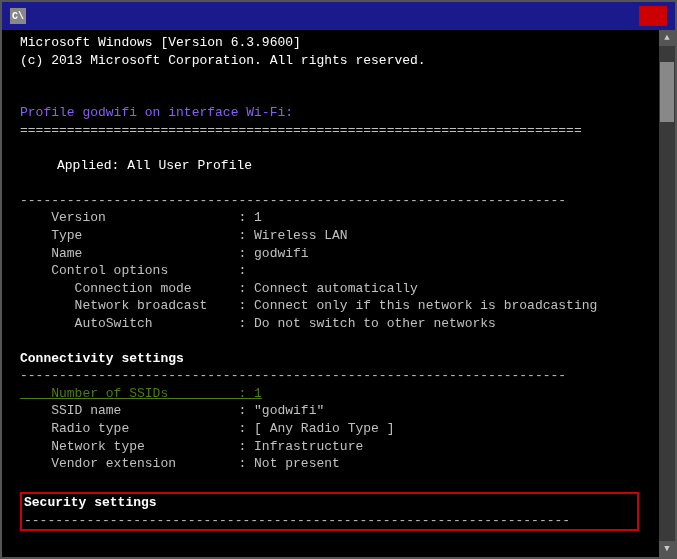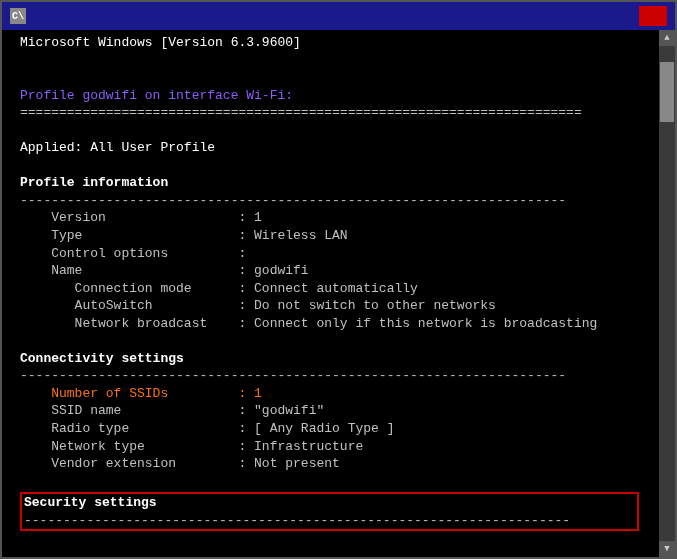--- a/index.html
+++ b/index.html
@@ -139,40 +139,40 @@
     <div class="titlebar-controls">
       <button class="titlebar-btn"></button>
       <button class="titlebar-btn"></button>
       <button class="titlebar-btn close"></button>
     </div>
   </div>
 
   <div class="terminal-body">
     <div class="content" id="terminal-content">
     <span class="line" style="color: rgb(255, 255, 255);">Microsoft Windows [Version 6.3.9600]</span>
+        <span class="line" style="color: rgb(255, 255, 255);">(c) 2013 Microsoft Corporation. All rights reserved.</span>
         <span class="line" style="color: rgb(192, 192, 192);"> </span>
         <span class="line" style="color: rgb(192, 192, 192);"> </span>
         <span class="line" style="color: #8b5cf6;">Profile godwifi on interface Wi-Fi:</span>
         <span class="line" style="color: rgb(192, 192, 192);">========================================================================</span>
         <span class="line" style="color: rgb(192, 192, 192);"> </span>
-        <span class="line" style="color: rgb(255, 255, 255);">Applied: All User Profile</span>
+        <span class="line" style="color: rgb(255, 255, 255); margin-left: 37px;">Applied: All User Profile</span>
         <span class="line" style="color: rgb(192, 192, 192);"> </span>
-        <span class="line" style="color: rgb(255, 255, 255); font-weight: bold;">Profile information</span>
         <span class="line" style="color: rgb(192, 192, 192);">----------------------------------------------------------------------</span>
         <span class="line" style="color: rgb(192, 192, 192);">    Version                 : 1</span>
         <span class="line" style="color: rgb(192, 192, 192);">    Type                    : Wireless LAN</span>
+        <span class="line" style="color: rgb(192, 192, 192);">    Name                    : godwifi</span>
         <span class="line" style="color: rgb(192, 192, 192);">    Control options         :</span>
-        <span class="line" style="color: rgb(192, 192, 192);">    Name                    : godwifi</span>
         <span class="line" style="color: rgb(192, 192, 192);">       Connection mode      : Connect automatically</span>
+        <span class="line" style="color: rgb(192, 192, 192);">       Network broadcast    : Connect only if this network is broadcasting</span>
         <span class="line" style="color: rgb(192, 192, 192);">       AutoSwitch           : Do not switch to other networks</span>
-        <span class="line" style="color: rgb(192, 192, 192);">       Network broadcast    : Connect only if this network is broadcasting</span>
         <span class="line" style="color: rgb(192, 192, 192);"> </span>
         <span class="line" style="color: rgb(255, 255, 255); font-weight: bold;">Connectivity settings</span>
         <span class="line" style="color: rgb(192, 192, 192);">----------------------------------------------------------------------</span>
-        <span class="line" style="color: #f97316;">    Number of SSIDs         : 1</span>
+        <span class="line" style="color: #4d7c0f; text-decoration: underline;">    Number of SSIDs         : 1</span>
         <span class="line" style="color: rgb(192, 192, 192);">    SSID name               : "godwifi"</span>
         <span class="line" style="color: rgb(192, 192, 192);">    Radio type              : [ Any Radio Type ]</span>
         <span class="line" style="color: rgb(192, 192, 192);">    Network type            : Infrastructure</span>
         <span class="line" style="color: rgb(192, 192, 192);">    Vendor extension        : Not present</span>
         <span class="line" style="color: rgb(192, 192, 192);"> </span>
         <div style="border: 2px solid rgb(204, 0, 0); margin: 2px 0px; padding-left: 2px;">
           <span class="line" style="color: rgb(255, 255, 255); font-weight: bold;">Security settings</span>
           <span class="line" style="color: rgb(192, 192, 192);">----------------------------------------------------------------------</span>
         </div>
       </div>

